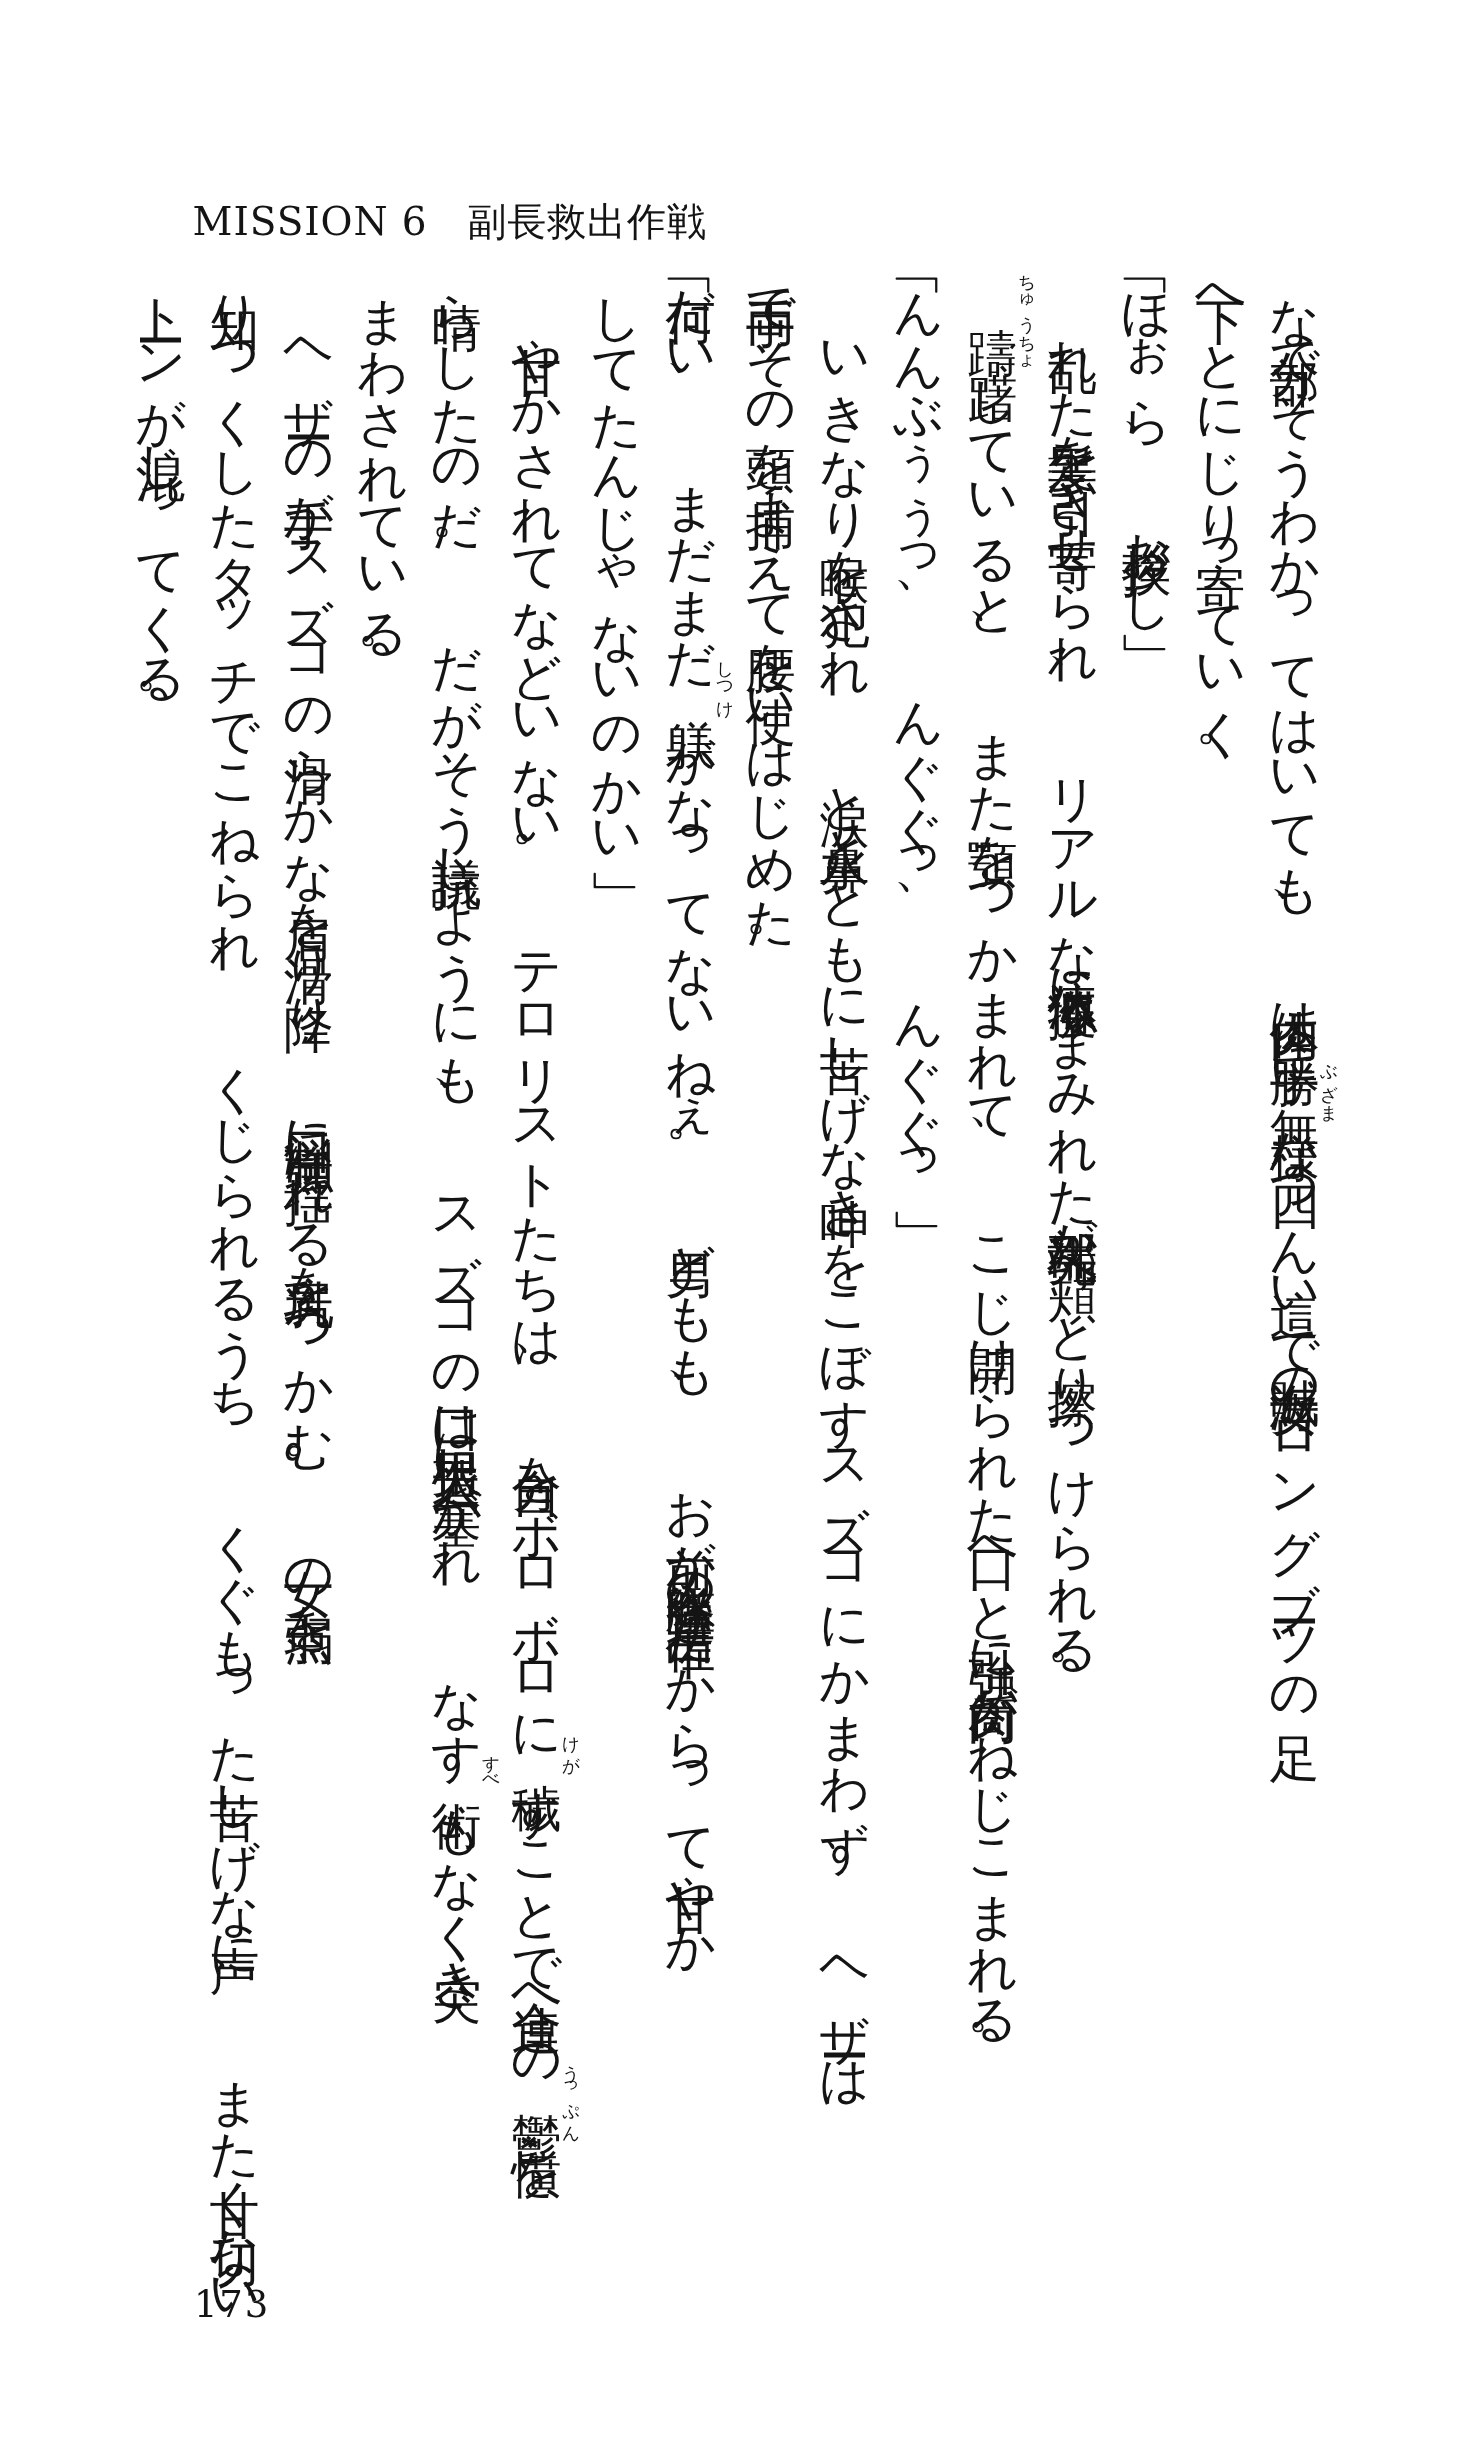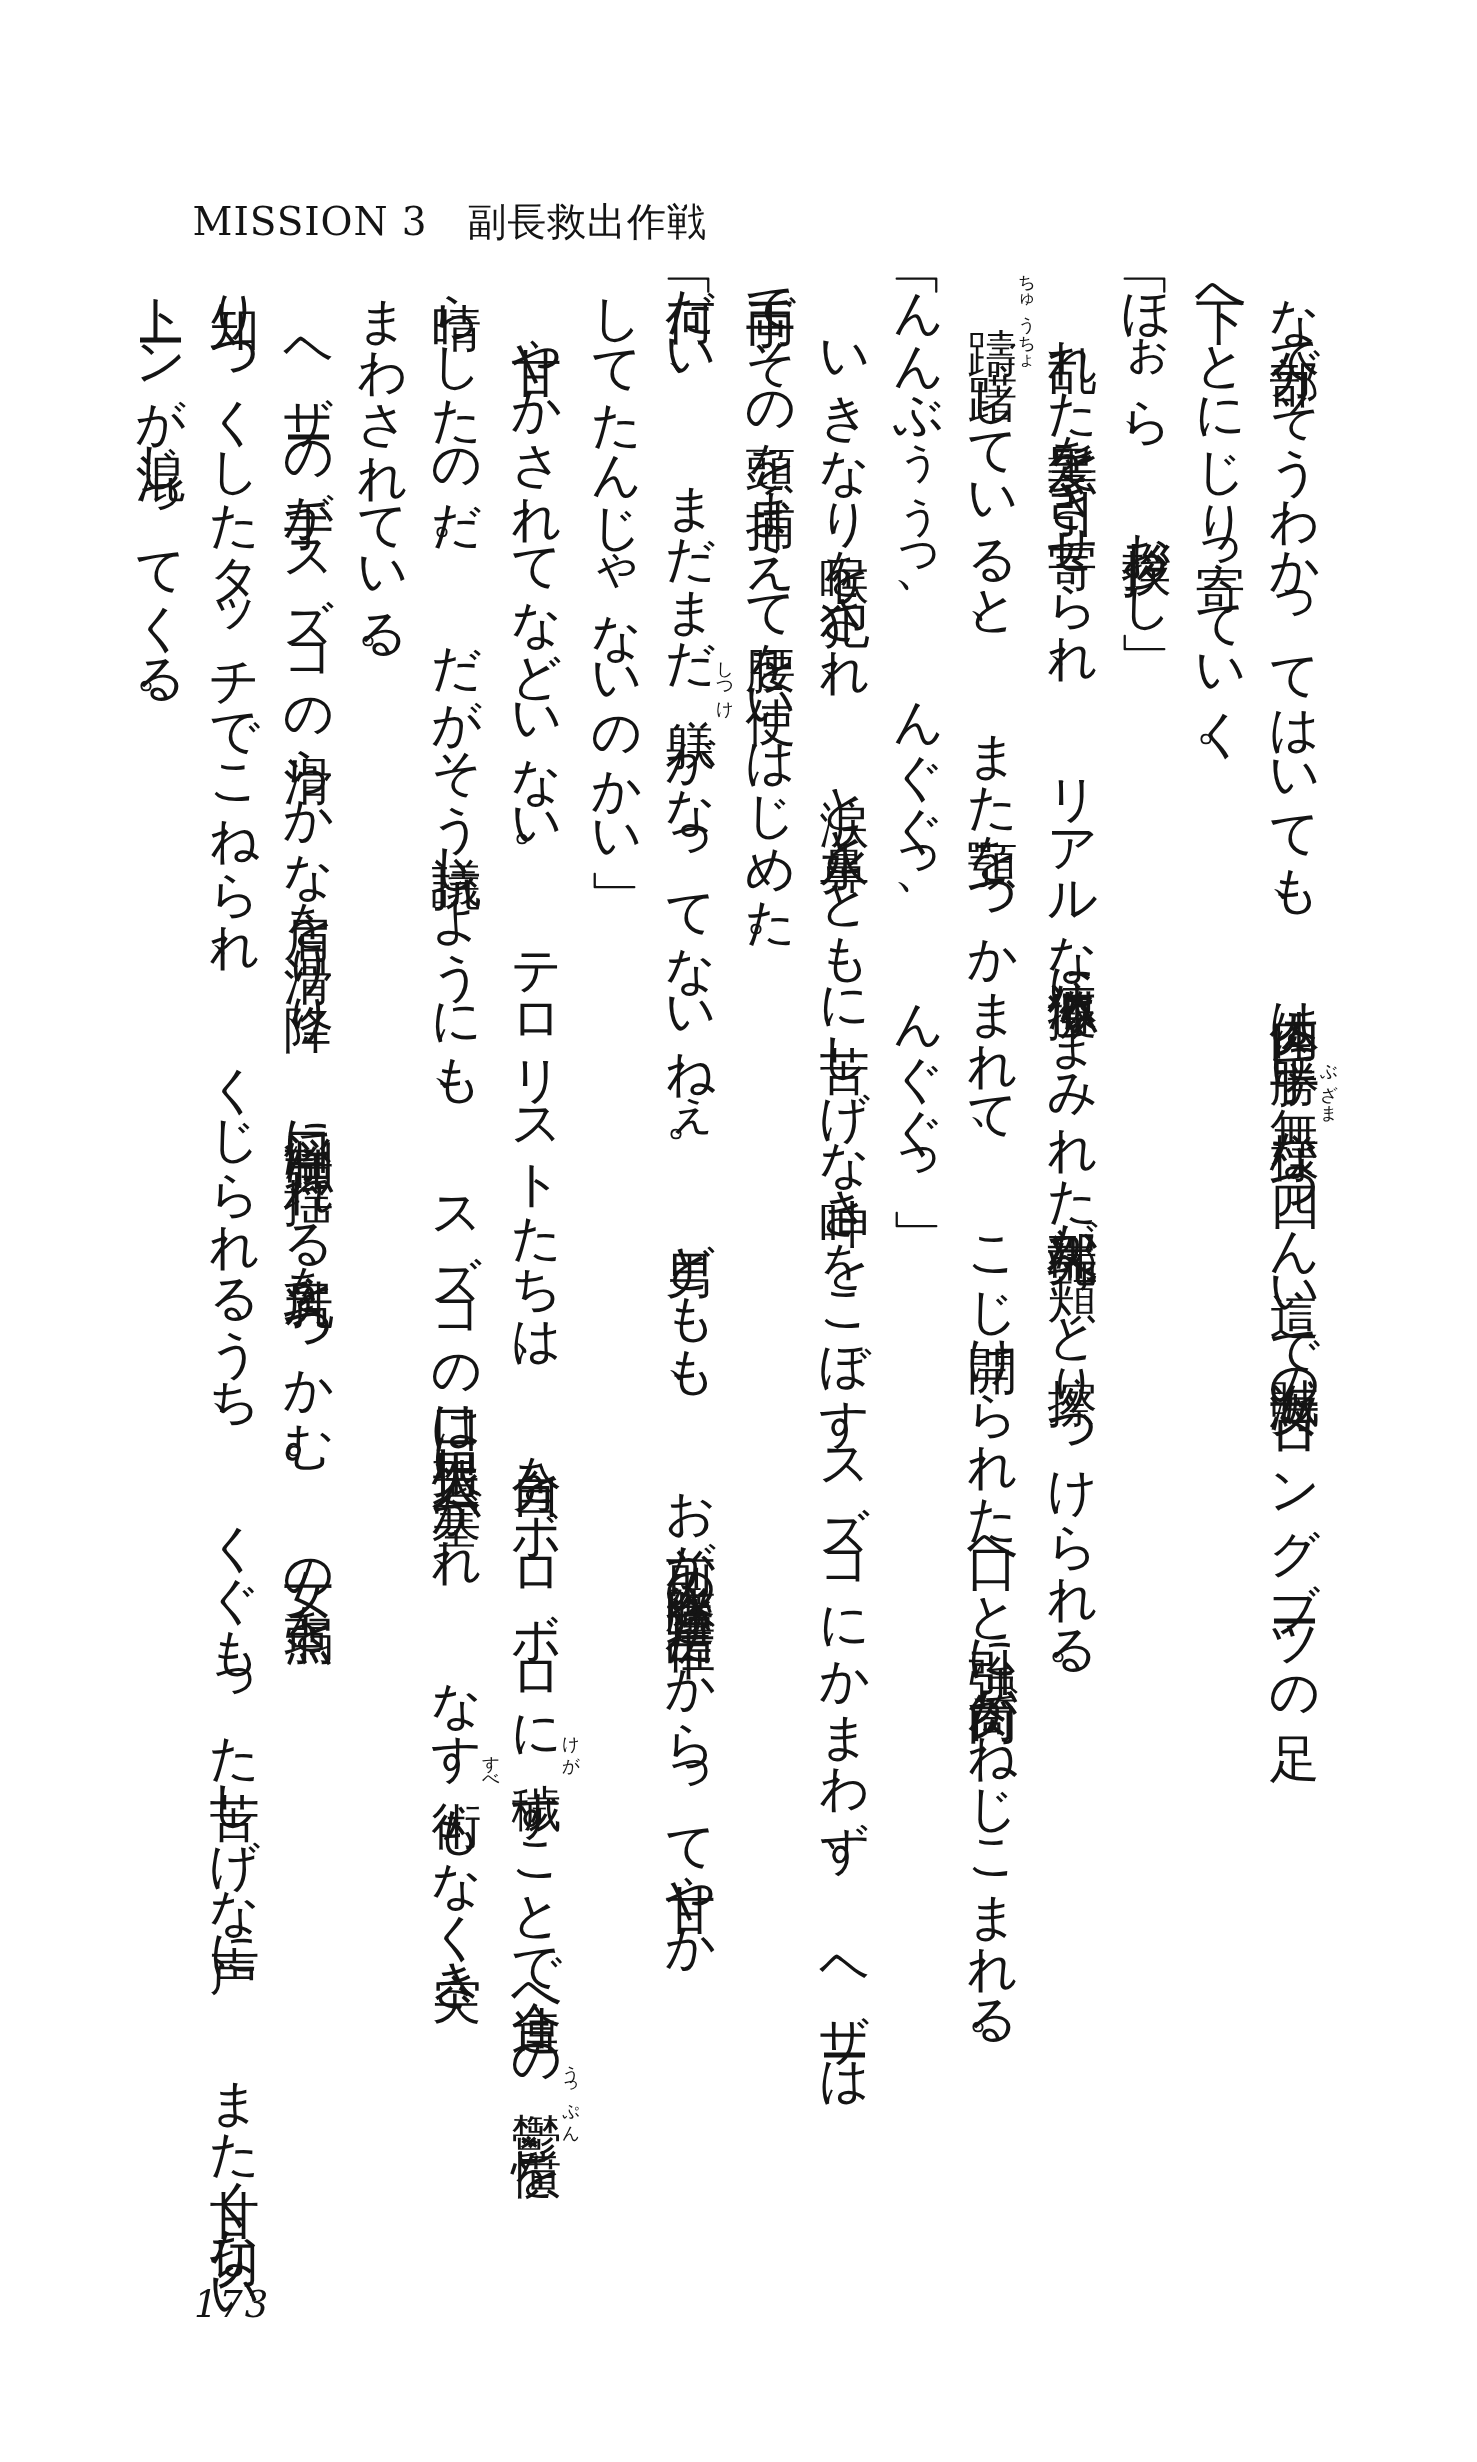--- a/index.html
+++ b/index.html
@@ -49,29 +49,28 @@
   rt {
     font-size: 17.5px;
     letter-spacing: 0;
     font-weight: normal;
   }
   .page-number {
     position: absolute;
     left: 194px;
     top: 2283px;
     font-size: 37px;
-    font-style: italic;
     letter-spacing: 1.8px;
   }
 </style>
 </head>
 <body>
 
 <div class="header">
-  <span>MISSION 3　副長救出作戦</span>
+  <span>MISSION 6　副長救出作戦</span>
 </div>
 
 <div class="textblock">
     <p class="col">な部分でそうわかってはいても、　肉体は勝手に<ruby>無様<rt>ぶざま</rt></ruby>な四つん這いで女海賊のロングブーツの足</p>
     <p class="col">下へとにじり寄っていく。</p>
     <p class="col">「ほぉら、　挨拶おし」</p>
     <p class="col">　乱れた黒髪を引き寄せられ、　リアルな擬似体液にまみれた先端部が頬へと擦りつけられる。</p>
     <p class="col"><ruby>躊躇<rt>ちゅうちょ</rt></ruby>していると、　また顎をつかまれて、　こじ開けられた口へと強引に肉筒がねじこまれる。</p>
     <p class="col">「んんぶぅぅっ、　んぐぐっ、　んぐぐっ」</p>
     <p class="col">　いきなり喉を犯され、　涙と鼻水とともに苦しげな呻きをこぼすスズコにかまわず、　ヘザーは</p>

